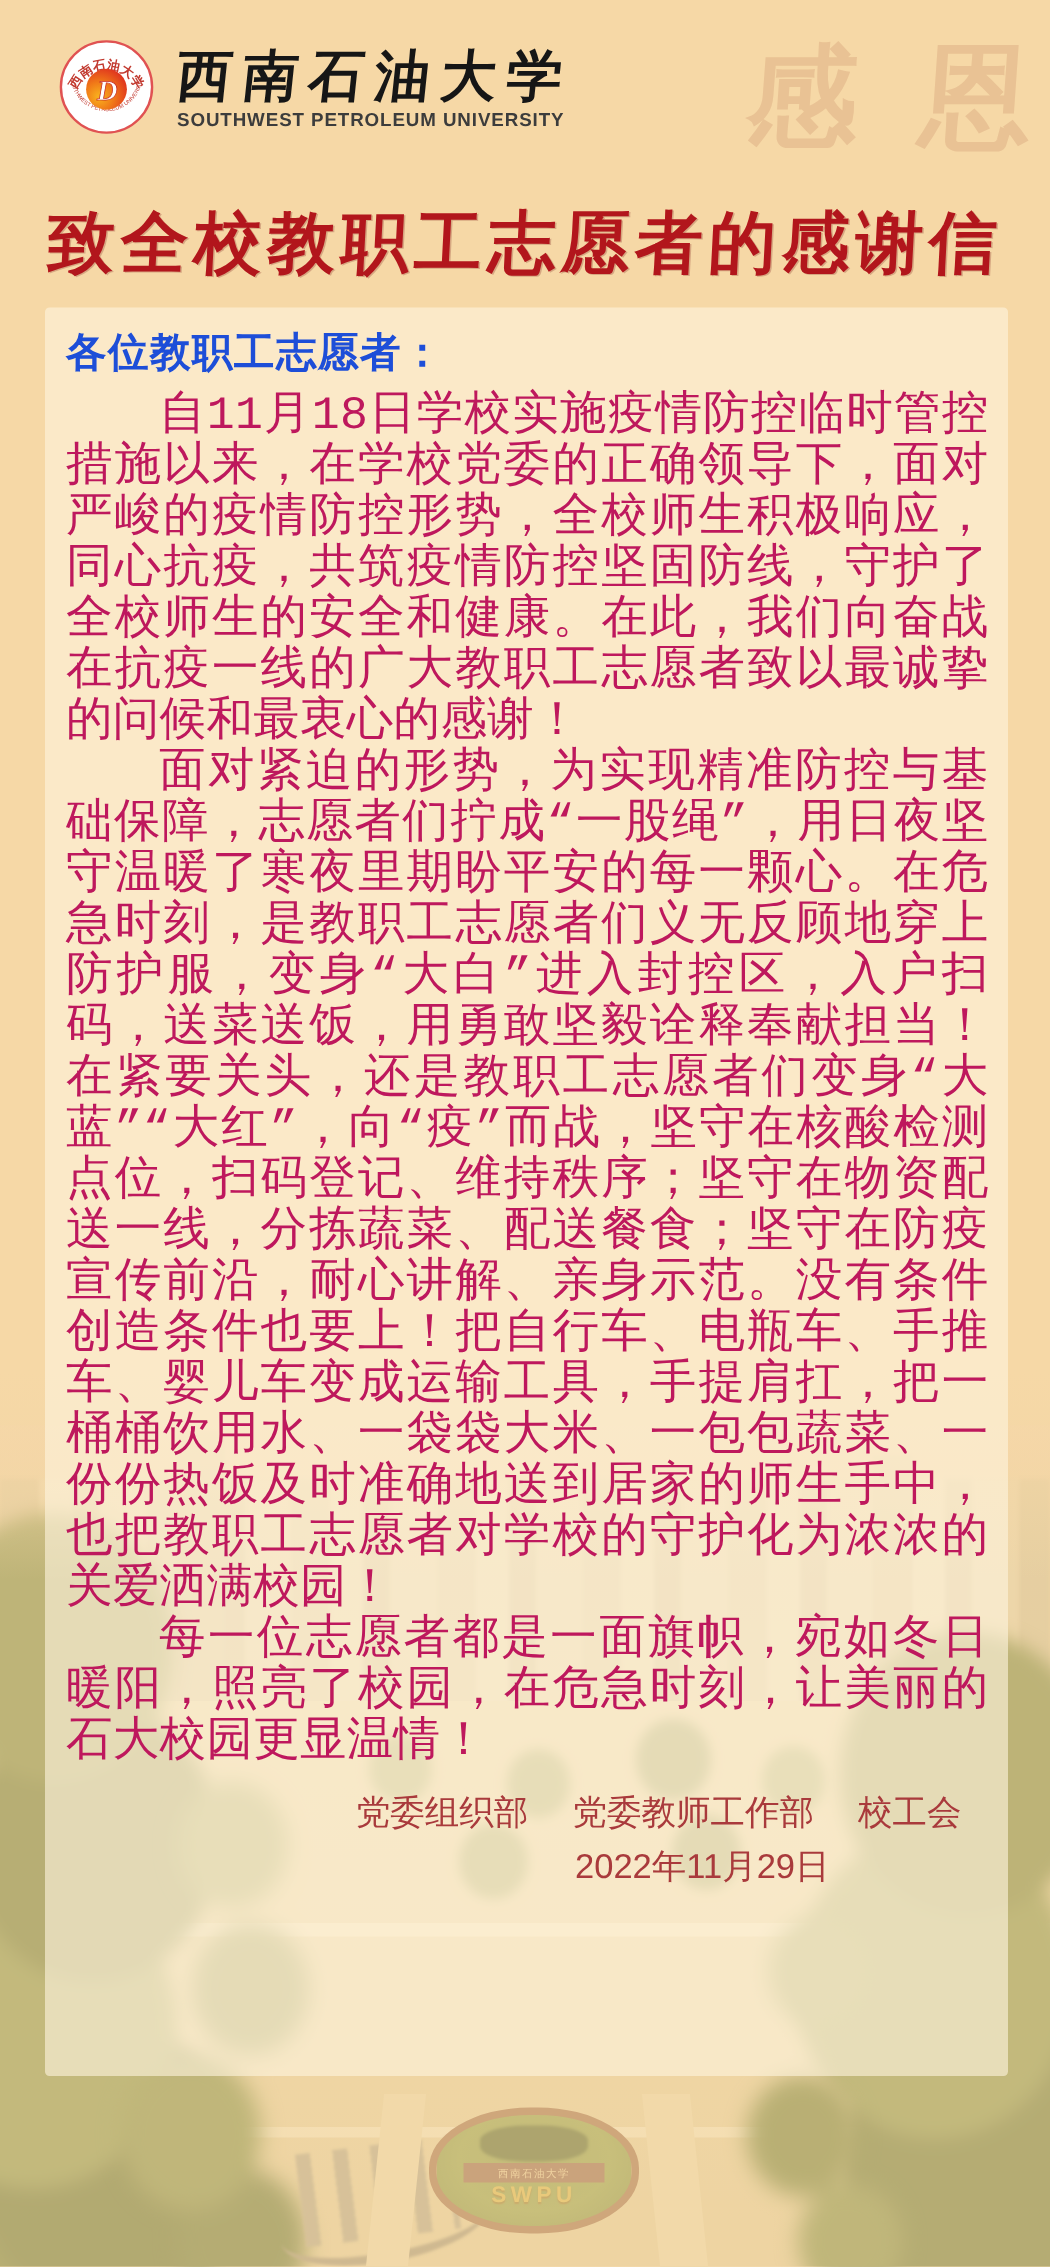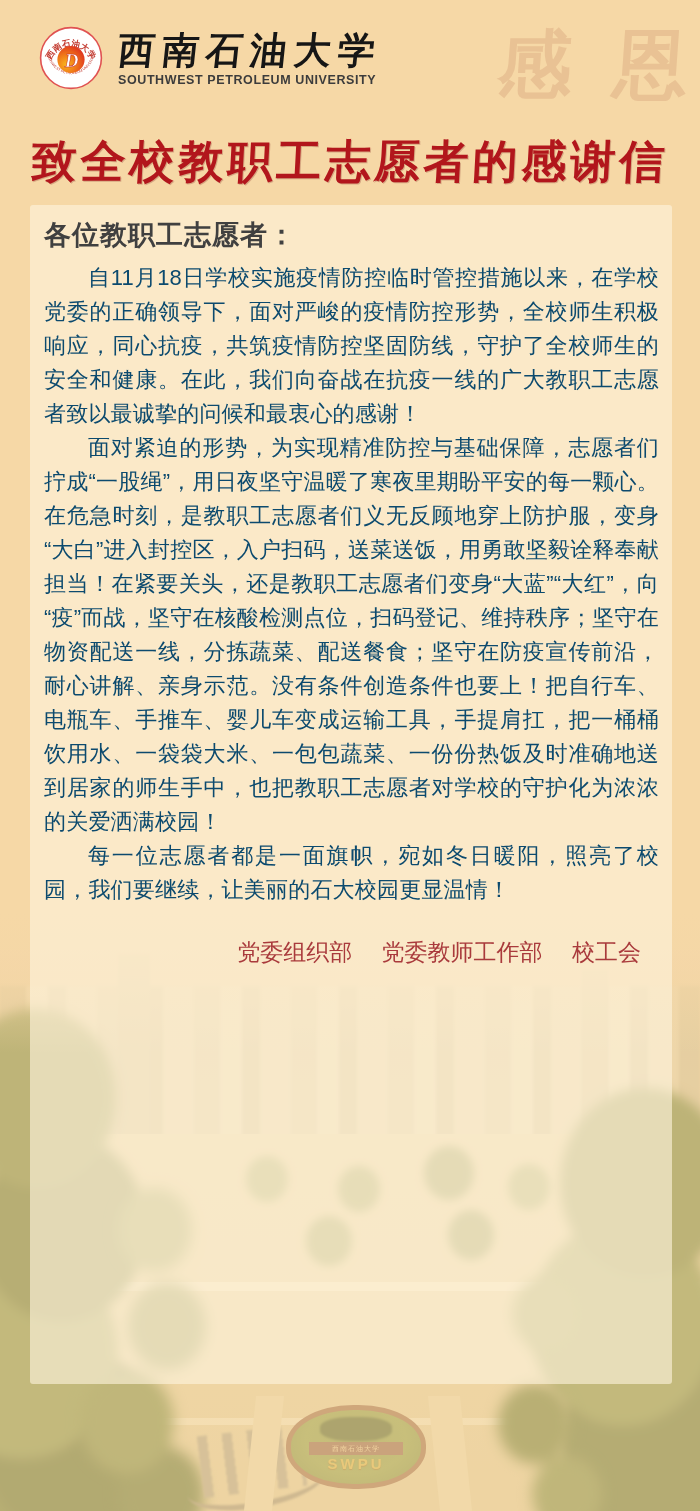--- a/index.html
+++ b/index.html
@@ -53,24 +53,24 @@
           color:#161616;letter-spacing:7px;transform:skewX(-6deg);}
   .uni-en{margin-top:3px;font-size:12.5px;font-weight:bold;color:#3c3c3c;letter-spacing:.6px;}
   .watermark{position:absolute;right:-30px;top:16px;font-family:"DejaVu Serif","Liberation Serif",serif;
           font-weight:bold;font-size:74px;color:#e9c294;letter-spacing:42px;transform:skewX(-4deg);}
   .title{position:absolute;left:0;top:132px;width:700px;text-align:center;
          font-family:"DejaVu Serif","Liberation Serif",serif;font-weight:bold;font-size:45px;
          color:#b2161c;letter-spacing:4px;transform:skewX(-3deg);text-shadow:1px 1px 0 rgba(120,20,20,.25);}
   
   .panel{position:absolute;left:30px;top:205px;width:642px;height:1179px;box-sizing:border-box;
          background:rgba(253,243,221,.62);border-radius:3px;padding:10px 13px 8px 14px;overflow:hidden;}
-  .greeting{font-size:27px;font-weight:bold;color:#404040;line-height:40px;margin:0 0 6px 0;letter-spacing:1px;}
-  .body p{margin:0;text-indent:2em;font-size:22px;line-height:34px;color:#0c4a6e;
-          text-align:justify;letter-spacing:.2px;}
-  .signature{margin-top:28px;text-align:right;padding-right:18px;font-size:23px;line-height:34px;color:#a93a3c;}
+  .greeting{font-size:27px;font-weight:bold;color:#1d4ed8;line-height:40px;margin:0 0 6px 0;letter-spacing:1px;}
+  .body p{margin:0;text-indent:2em;font-size:31px;line-height:34px;color:#be185d;
+          text-align:justify;letter-spacing:.2px;font-family:Liberation Mono, monospace;}
+  .signature{margin-top:12px;text-align:right;padding-right:18px;font-size:23px;line-height:34px;color:#a93a3c;}
   .sign-date{margin-top:2px;text-align:right;padding-right:106px;font-size:23px;line-height:34px;color:#a93a3c;}
 </style>
 </head>
 <body>
 
 <div class="page">
 
   <div class="photo">
     <div class="base"></div>
     <div class="sky-haze"></div>
@@ -128,18 +128,19 @@
 
   <div class="watermark">感恩</div>
 
   <div class="title">致全校教职工志愿者的感谢信</div>
 
   <div class="panel">
     <div class="greeting">各位教职工志愿者：</div>
     <div class="body">
       <p>自11月18日学校实施疫情防控临时管控措施以来，在学校党委的正确领导下，面对严峻的疫情防控形势，全校师生积极响应，同心抗疫，共筑疫情防控坚固防线，守护了全校师生的安全和健康。在此，我们向奋战在抗疫一线的广大教职工志愿者致以最诚挚的问候和最衷心的感谢！</p>
       <p>面对紧迫的形势，为实现精准防控与基础保障，志愿者们拧成“一股绳”，用日夜坚守温暖了寒夜里期盼平安的每一颗心。在危急时刻，是教职工志愿者们义无反顾地穿上防护服，变身“大白”进入封控区，入户扫码，送菜送饭，用勇敢坚毅诠释奉献担当！在紧要关头，还是教职工志愿者们变身“大蓝”“大红”，向“疫”而战，坚守在核酸检测点位，扫码登记、维持秩序；坚守在物资配送一线，分拣蔬菜、配送餐食；坚守在防疫宣传前沿，耐心讲解、亲身示范。没有条件创造条件也要上！把自行车、电瓶车、手推车、婴儿车变成运输工具，手提肩扛，把一桶桶饮用水、一袋袋大米、一包包蔬菜、一份份热饭及时准确地送到居家的师生手中，也把教职工志愿者对学校的守护化为浓浓的关爱洒满校园！</p>
-      <p>每一位志愿者都是一面旗帜，宛如冬日暖阳，照亮了校园，我们要继续，让美丽的石大校园更显温情！</p>
+      <p>每一位志愿者都是一面旗帜，宛如冬日暖阳，照亮了校园，在危急时刻，让美丽的石大校园更显温情！</p>
     </div>
     <div class="signature">党委组织部　 党委教师工作部　 校工会</div>
+    <div class="sign-date">2022年11月29日</div>
   </div>
 
 </div>
 
 </body></html>

